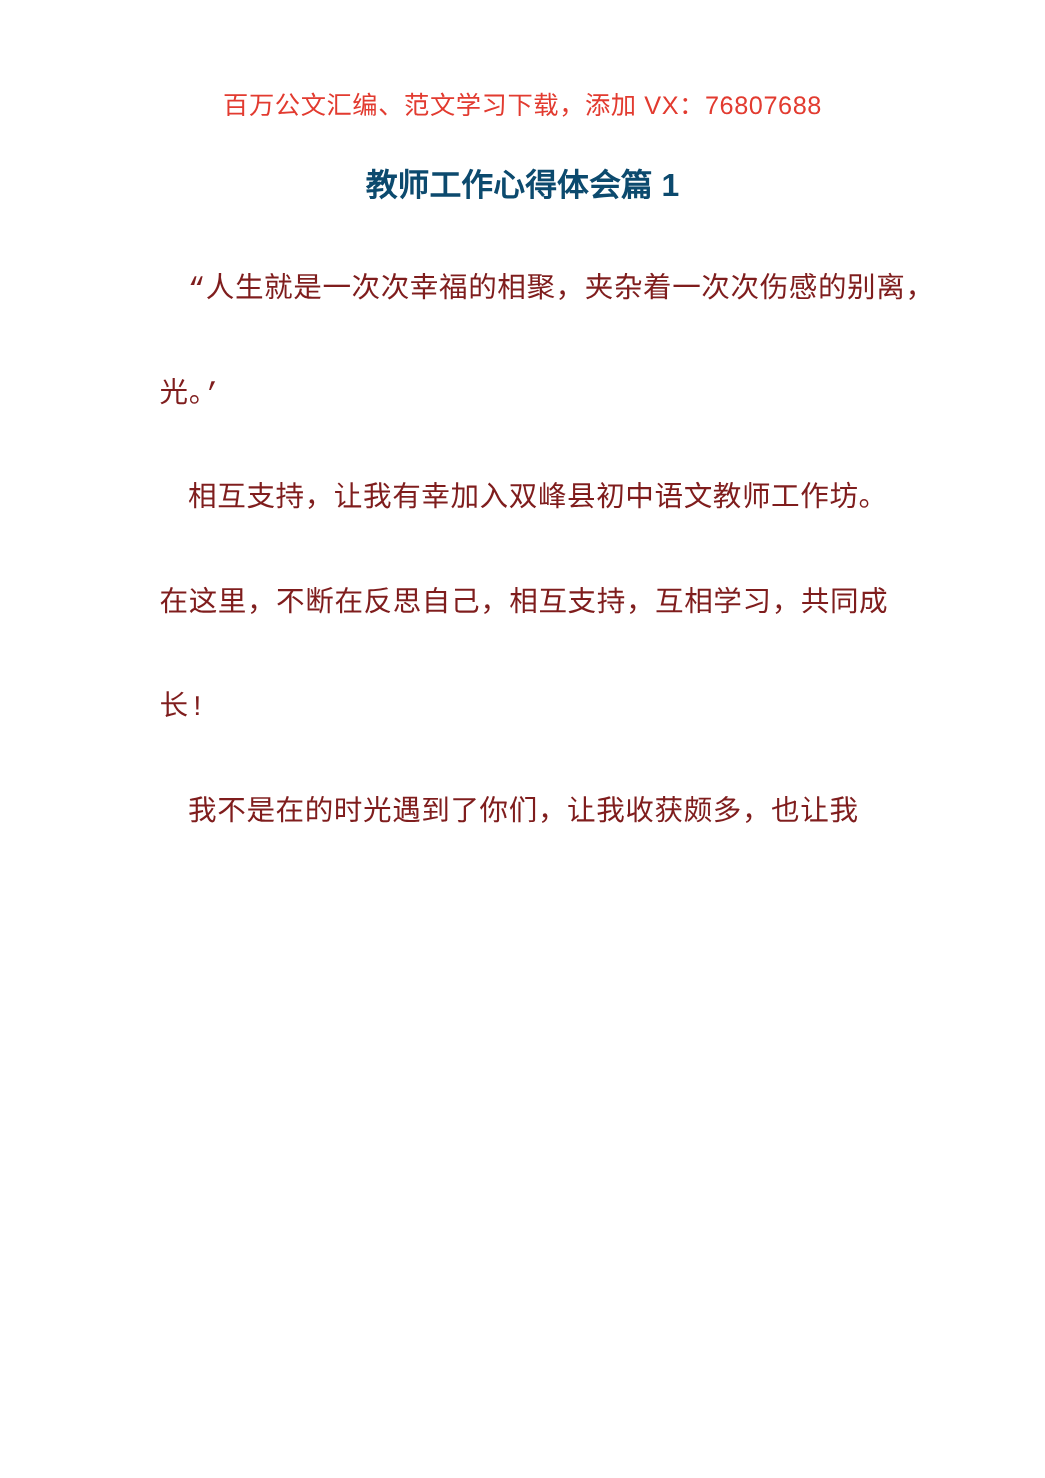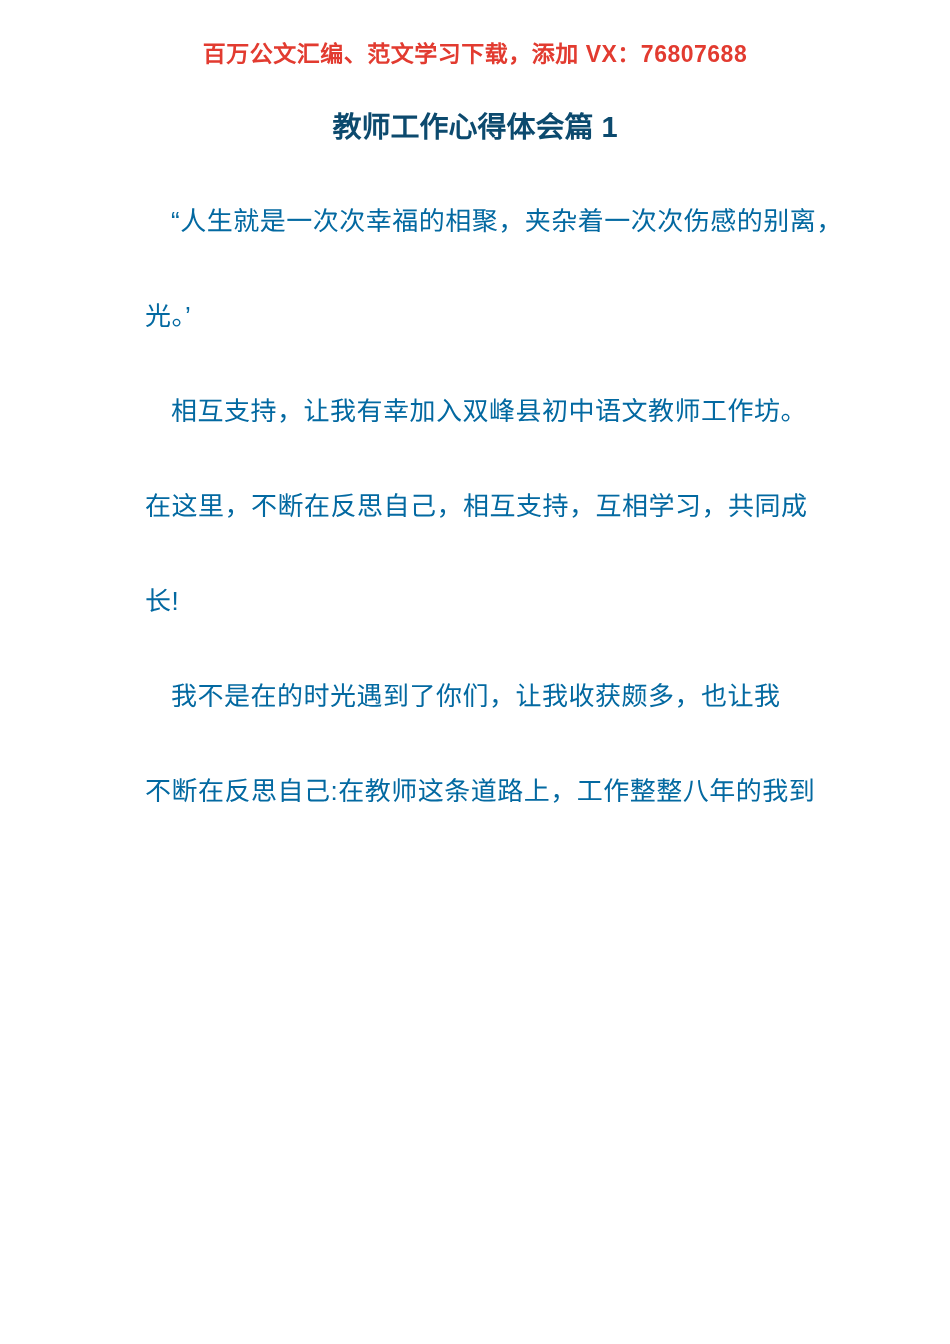--- a/index.html
+++ b/index.html
@@ -10,38 +10,39 @@
   .page {
     position: relative;
     width: 950px;
     height: 1344px;
     margin: 0 auto;
     background: #ffffff;
     font-family: "Liberation Sans", "DejaVu Sans", sans-serif;
     overflow: hidden;
   }
   .notice {
-    padding-top: 40px;
+    padding-top: 82px;
     text-align: center;
     font-size: 23px;
     line-height: 28px;
-    font-weight: 700;
+    font-weight: 400;
     letter-spacing: 0.5px;
   }
   .doc-title {
     margin: 42px 0 0 0;
     text-align: center;
     font-size: 29px;
     line-height: 34px;
     font-weight: 700;
     color: #0c4a6e;
   }
   .doc-body {
     margin: 30px 125px 0 145px;
-    color: #0369a1;
+    color: #7f1d1d;
+    font-family: Liberation Mono, monospace;
   }
   .text-line {
     font-size: 26px;
     line-height: 95px;
     white-space: nowrap;
     letter-spacing: 0.5px;
   }
   .text-line.indent {
     padding-left: 26px;
   }
@@ -54,15 +55,14 @@
 
   <h1 class="doc-title">教师工作心得体会篇 1</h1>
 
   <div class="doc-body">
       <div class="text-line indent">“人生就是一次次幸福的相聚，夹杂着一次次伤感的别离，</div>
       <div class="text-line">光。’</div>
       <div class="text-line indent">相互支持，让我有幸加入双峰县初中语文教师工作坊。</div>
       <div class="text-line">在这里，不断在反思自己，相互支持，互相学习，共同成</div>
       <div class="text-line">长!</div>
       <div class="text-line indent">我不是在的时光遇到了你们，让我收获颇多，也让我</div>
-      <div class="text-line">不断在反思自己:在教师这条道路上，工作整整八年的我到</div>
     </div>
 </div>
 
 </body></html>

